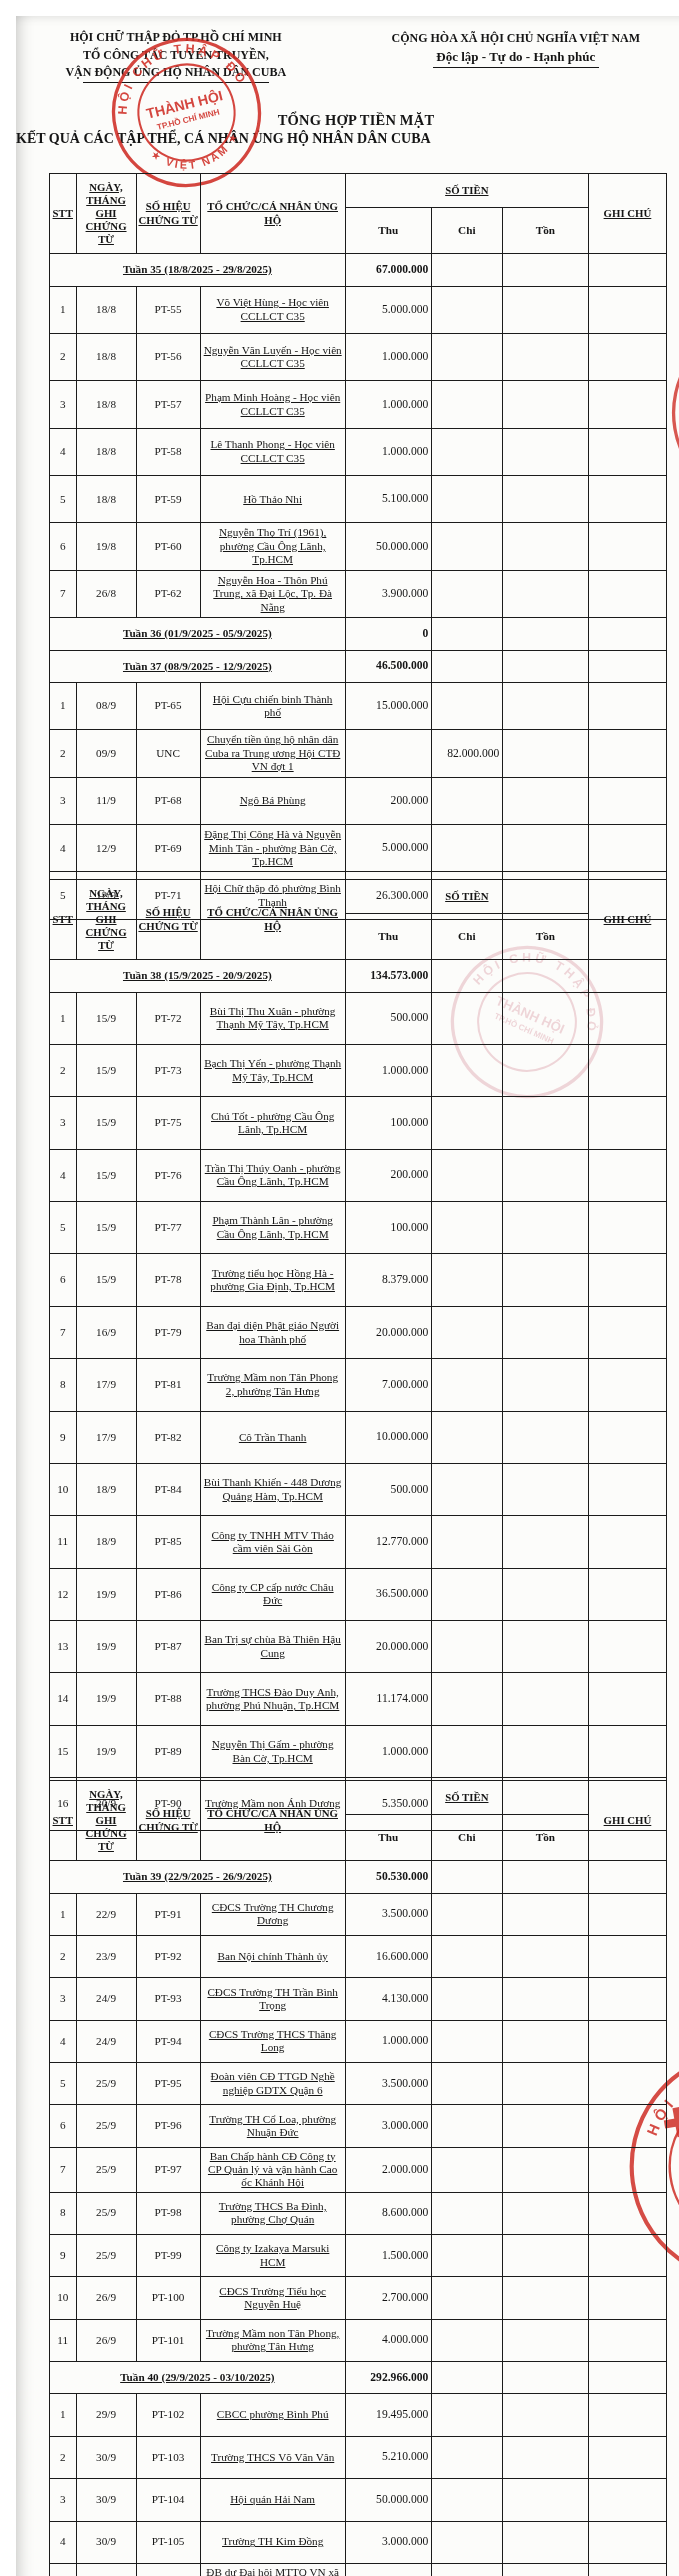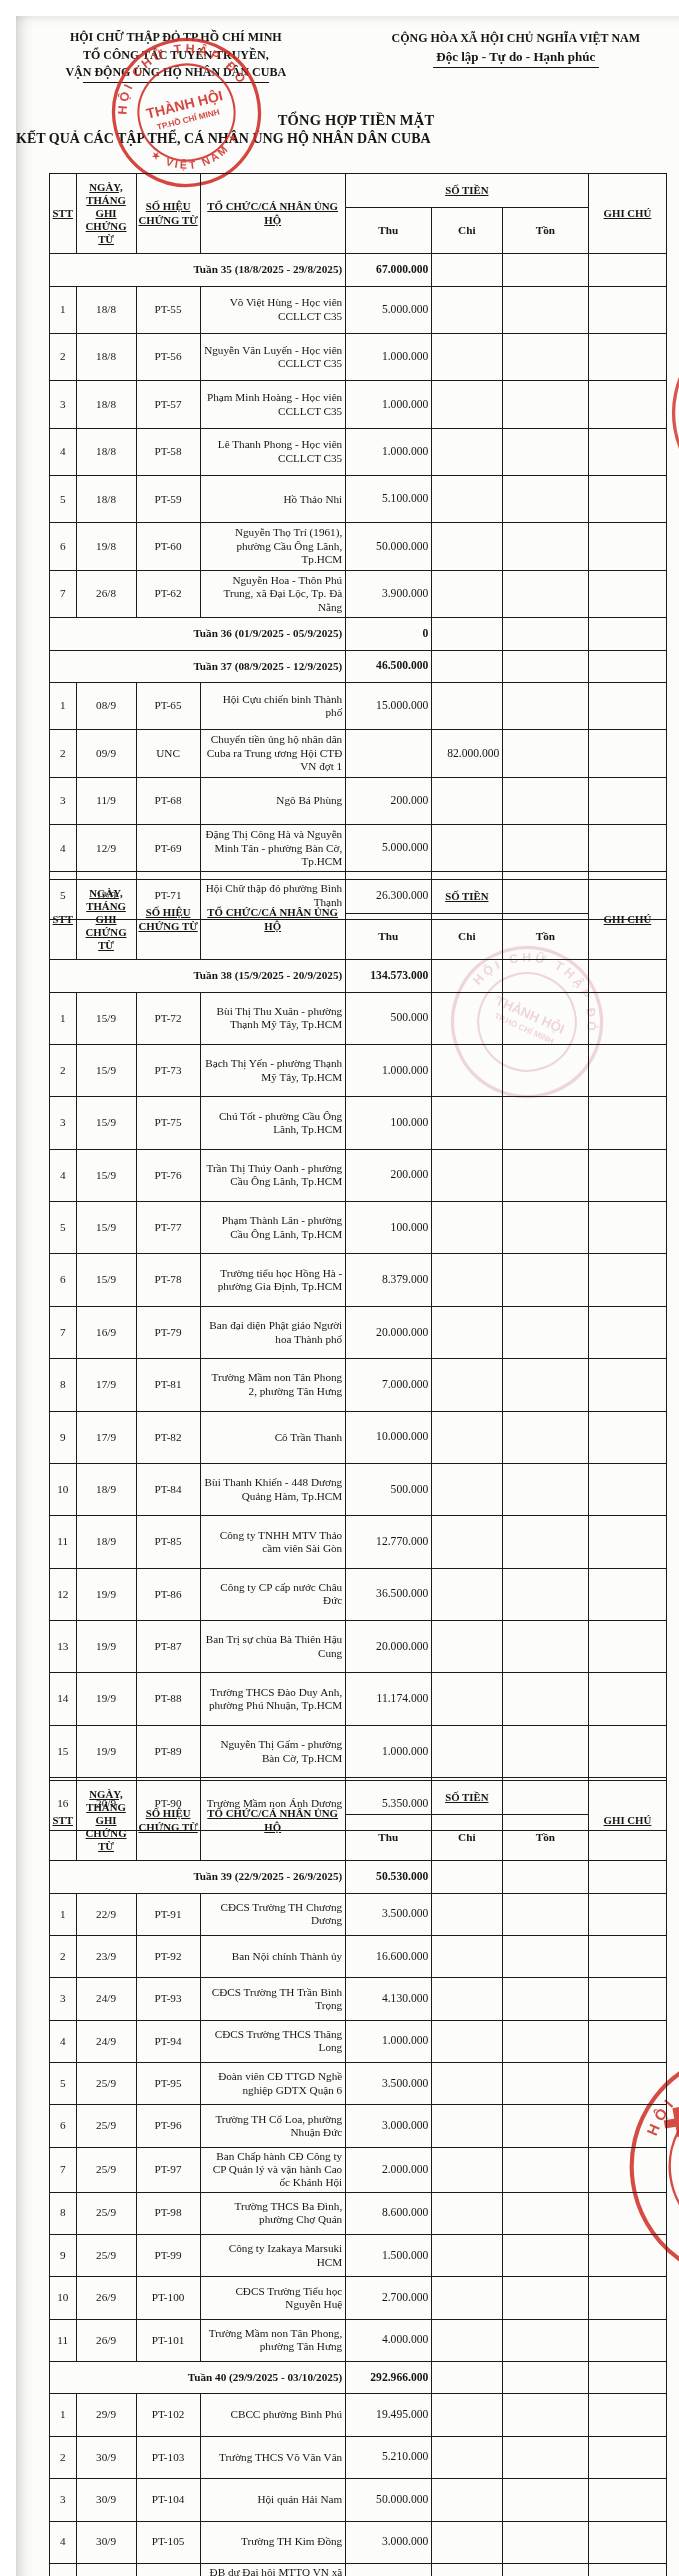--- a/index.html
+++ b/index.html
@@ -29,21 +29,21 @@
   .doc-table th{font-size:10.8px;font-weight:bold;text-align:center;line-height:1.22;padding:0.8px 1.7px;}
   .doc-table .tier1 th{height:31px;text-decoration:underline;}
   .doc-table .tier2 th{height:44px;font-size:11.2px;}
   .doc-table td{font-size:11.2px;line-height:1.2;padding:1.7px 2.5px;}
   #t0 tbody td{height:43px;}
   #t1 tbody td{height:48px;}
   #t2 tbody td{height:38px;}
   tr.wk td{height:28px !important;font-weight:bold;font-size:11.2px;}
   td.c{text-align:center;}
   td.num{text-align:right;font-size:11.6px;padding-right:2.5px;}
-  td.name{text-align:right;}
+  td.name{text-align:center;text-decoration:underline;}
   tr.wk td.num{font-size:11.6px;}
   
   .stamp{position:absolute;pointer-events:none;}
   .stamp text{font-family:"Liberation Sans","DejaVu Sans",sans-serif;}
 </style>
 </head>
 <body>
 
 <div class="page">
 

